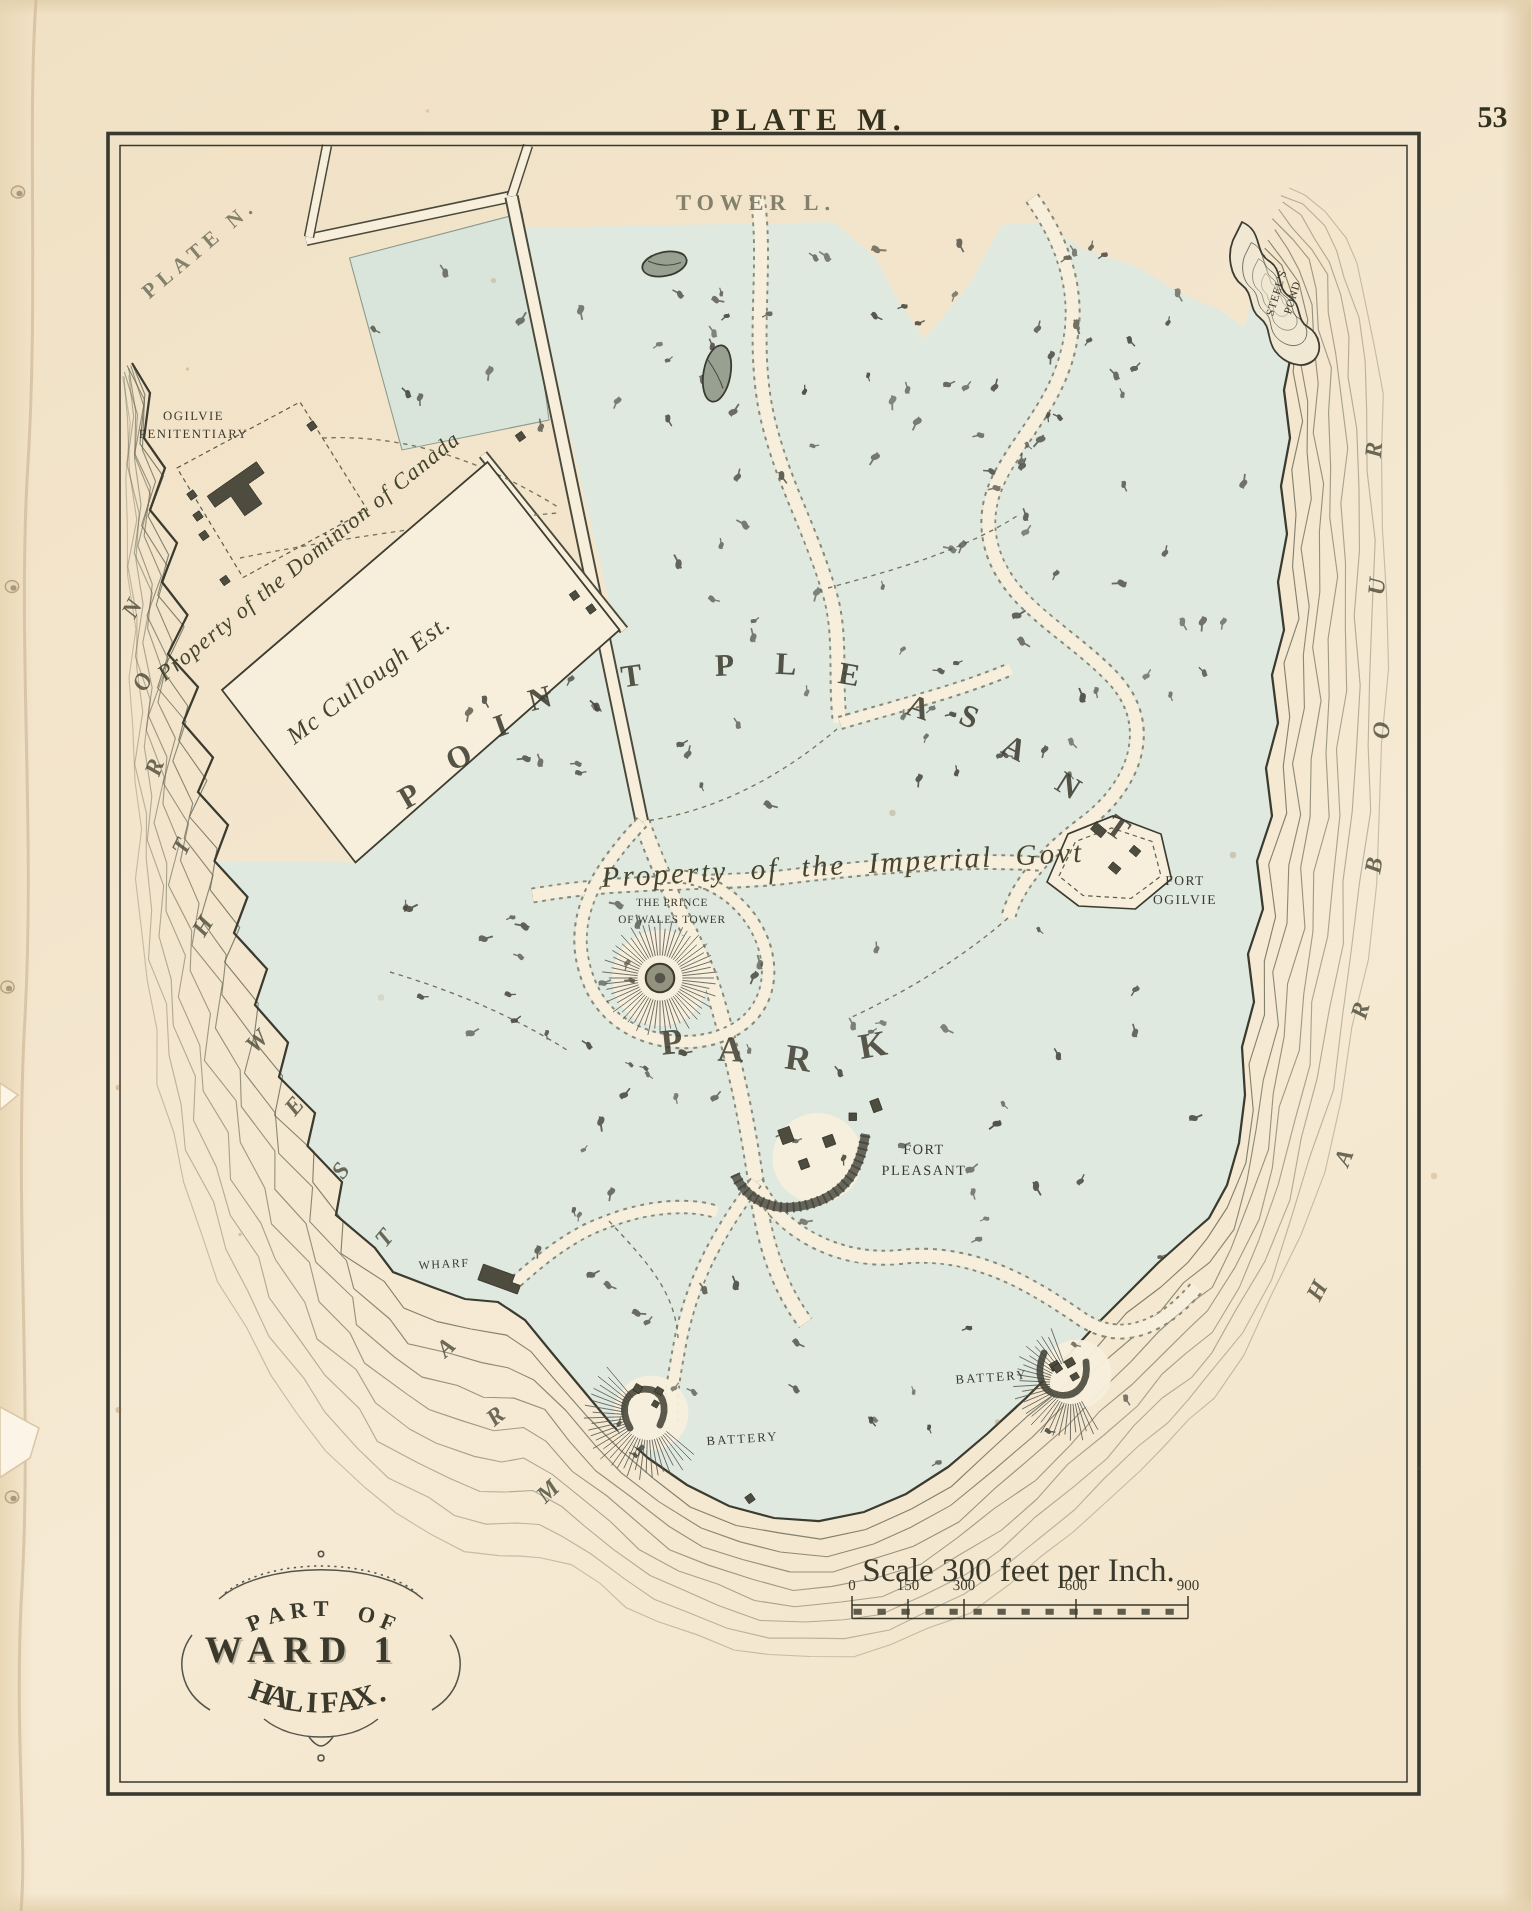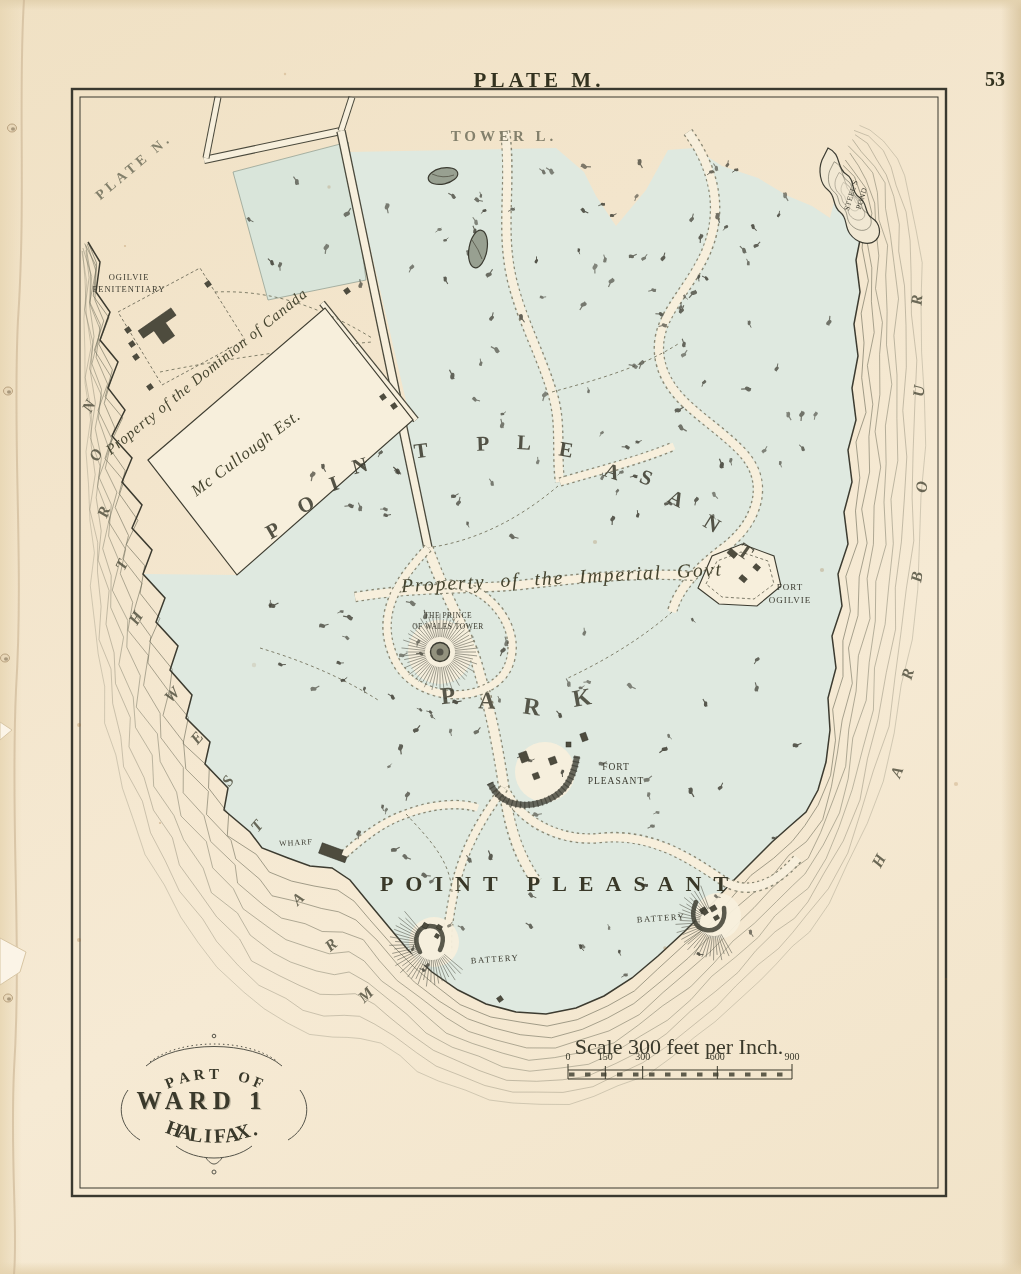--- a/index.html
+++ b/index.html
@@ -1240,34 +1240,33 @@
   <div class="lbl pg" style="left:971px;top:79px;margin-left:24px;">53</div>
   <div class="lbl hatch" style="left:504px;top:137px;">TOWER L.</div>
   <div class="lbl hatch" style="left:134px;top:167px;font-size:14px;transform:translate(-50%,-50%) rotate(-40deg);">PLATE N.</div>
   <div class="lbl tiny" style="left:129px;top:283px;">
     <div>OGILVIE</div>
     <div>PENITENTIARY</div>
   </div>
   <div class="lbl script" style="left:207px;top:372px;font-size:15px;letter-spacing:1px;transform:translate(-50%,-50%) rotate(-39deg);">Property of the Dominion of Canada</div>
   <div class="lbl script" style="left:246px;top:453px;font-size:16.5px;letter-spacing:1px;transform:translate(-50%,-50%) rotate(-37deg);">Mc Cullough Est.</div>
   <div class="lbl script" style="left:562px;top:578px;font-size:19.5px;letter-spacing:2px;word-spacing:8px;transform:translate(-50%,-50%) rotate(-3deg);">Property of the Imperial Govt</div>
-  <div class="lbl tiny7" style="left:448px;top:622px;">
+  <div class="lbl tiny7" style="left:448px;top:608px;">
     <div>THE PRINCE</div>
     <div>OF WALES TOWER</div>
   </div>
   <div class="lbl fort" style="left:790px;top:594px;">
     <div>FORT</div>
     <div>OGILVIE</div>
   </div>
   <div class="lbl fort" style="left:616px;top:775px;font-size:9.5px;">
     <div>FORT</div>
     <div>PLEASANT</div>
   </div>
   <div class="lbl tiny" style="left:296px;top:843px;font-size:8px;transform:translate(-50%,-50%) rotate(-3deg);">WHARF</div>
-  <div class="lbl ppbig" style="left:560px;top:884px;">POINT PLEASANT</div>
   <div class="lbl tiny" style="left:495px;top:959px;letter-spacing:1.5px;transform:translate(-50%,-50%) rotate(-4deg);">BATTERY</div>
   <div class="lbl tiny" style="left:661px;top:918px;letter-spacing:1.5px;transform:translate(-50%,-50%) rotate(-4deg);">BATTERY</div>
   <div class="lbl tiny7" style="left:857px;top:197px;transform:translate(-50%,-50%) rotate(-73deg);">
     <div>STEEL'S</div>
     <div>POND</div>
   </div>
   <div class="lbl scalet" style="left:679px;top:1047px;">Scale 300 feet per Inch.</div>
   <div class="lbl ward" style="left:202px;top:1101px;">WARD 1</div>
 
   <div id="letters">

